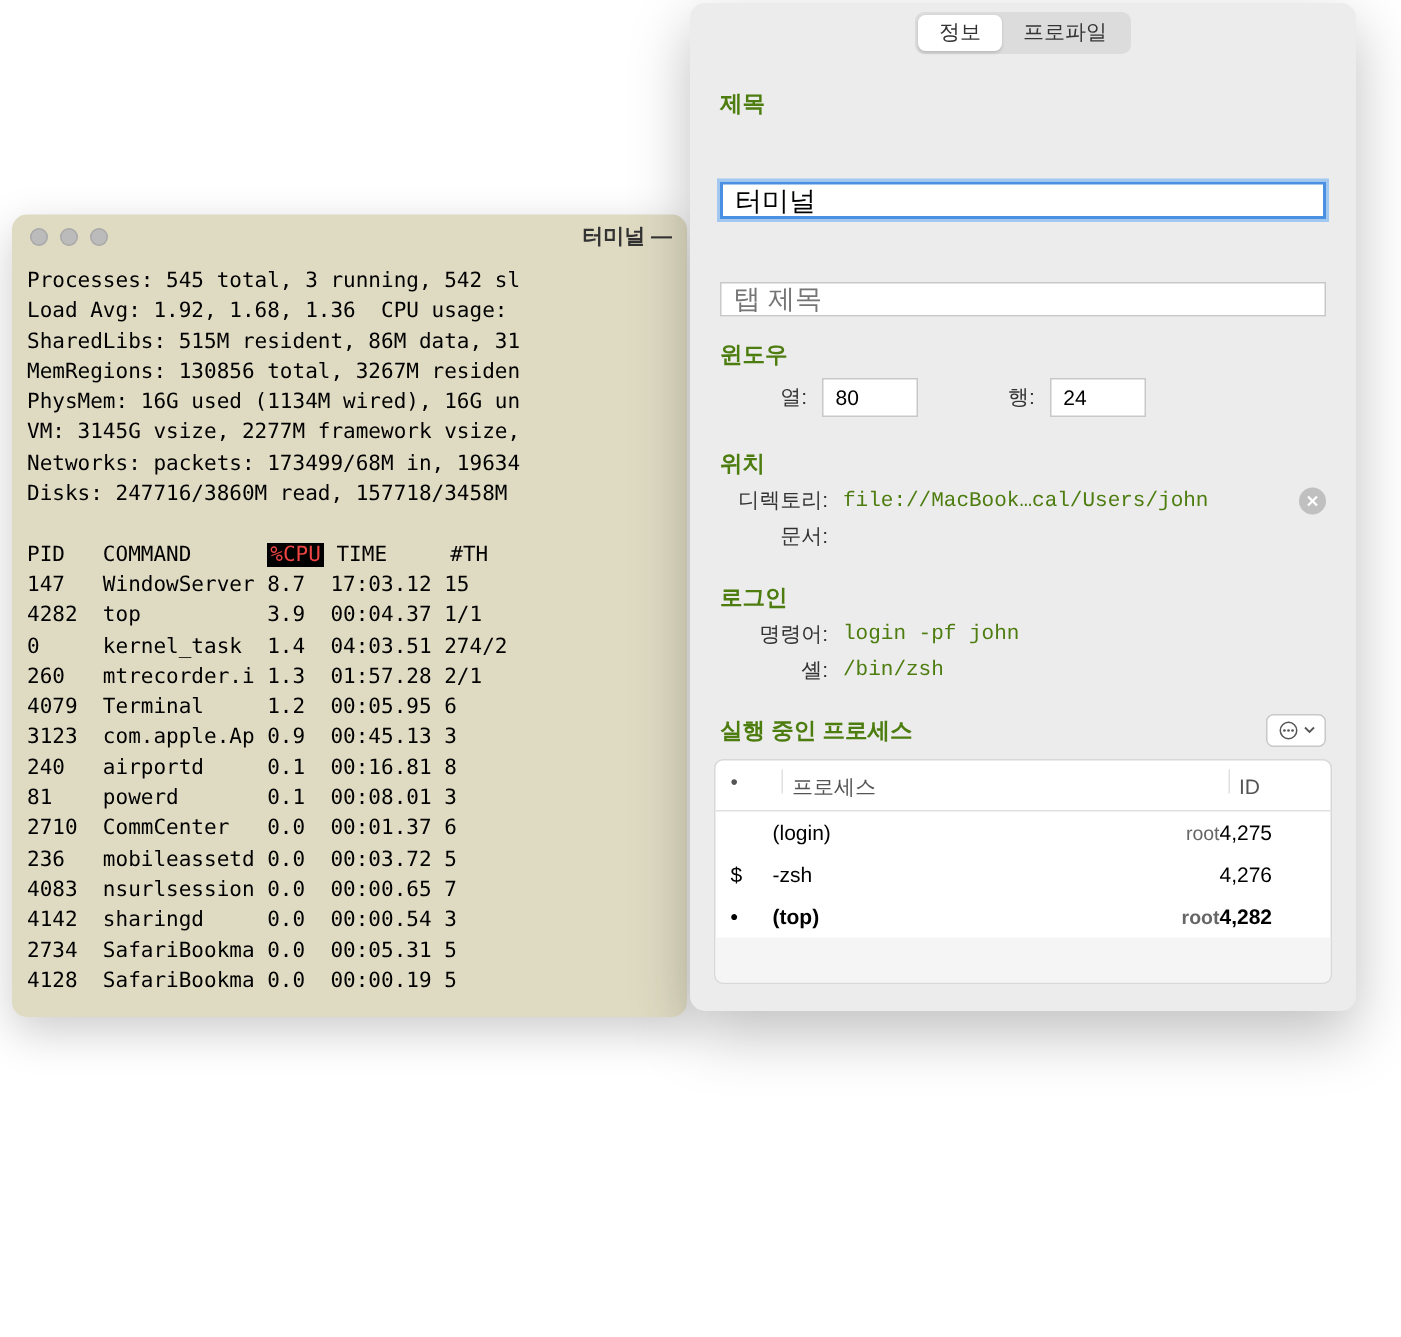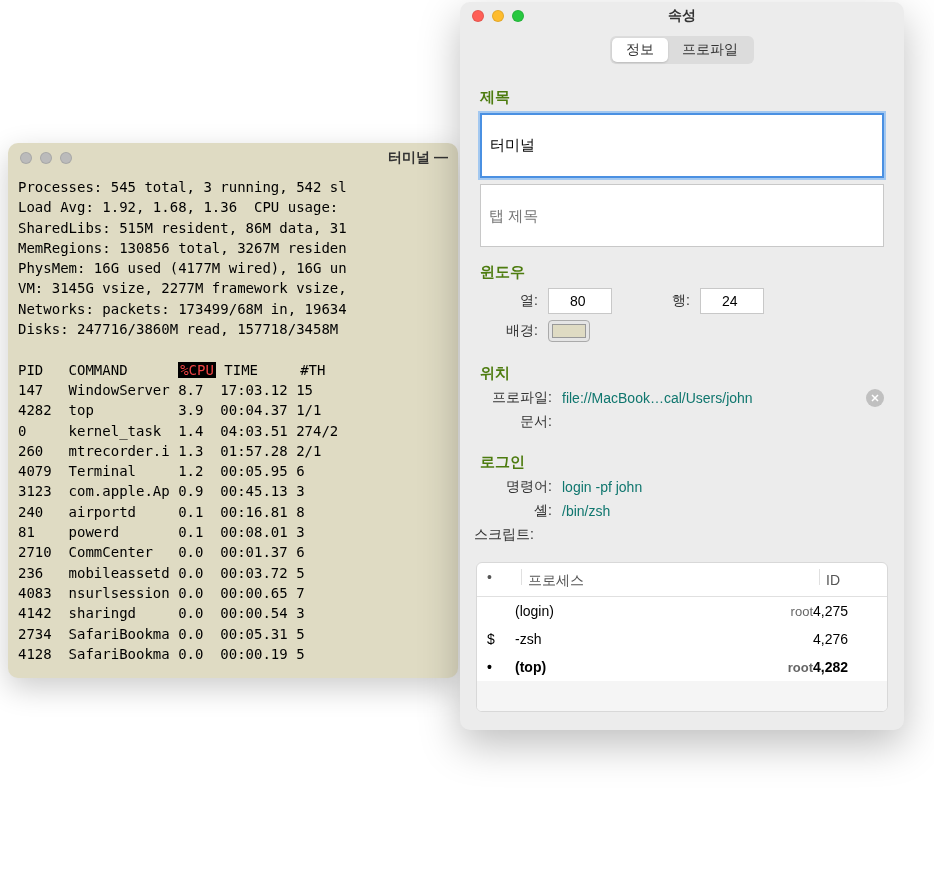--- a/index.html
+++ b/index.html
@@ -137,34 +137,35 @@
 .field-row .label {
   min-width: 58px;
   text-align: right;
 }
 .field-row .label-wide {
   min-width: 72px;
   text-align: right;
 }
 input.text-field {
   width: 100%;
-  padding: 22px 8px;
-  font-size: 15px;
+  padding: 0 8px;
+  font-size: 18px;
   border: 1px solid #c8c8c8;
   border-radius: 0;
   background: #fff;
+  margin-top: 36px;
 }
 input.text-field.focused {
   border: 2px solid #4a90e2;
   outline: 2px solid #a3c8f0;
   outline-offset: 0;
 }
 input.small-num {
   width: 64px;
-  padding: 4px 21px;
+  padding: 4px 8px;
   font-size: 14px;
   border: 1px solid #c8c8c8;
   background: #fff;
 }
 .color-well {
   width: 42px;
   height: 22px;
   border: 1px solid #aaa;
   border-radius: 4px;
   padding: 3px;
@@ -183,21 +184,22 @@
   background: #c0c0c0;
   color: #fff;
   display: flex;
   align-items: center;
   justify-content: center;
   font-size: 12px;
   cursor: pointer;
 }
 .value-text {
   font-size: 14px;
-  color: #0f766e;
+  color: #4d7c0f;
+  font-family: Liberation Mono, monospace;
 }
 .process-header {
   display: flex;
   justify-content: space-between;
   align-items: center;
   padding: 0 20px;
   margin-top: 10px;
 }
 .more-btn {
   width: 40px;
@@ -251,21 +253,21 @@
       <div class="traffic-light"></div>
       <div class="traffic-light"></div>
       <div class="traffic-light"></div>
     </div>
     <div class="terminal-title">터미널 —</div>
   </div>
   <div class="terminal-body"><span>Processes: 545 total, 3 running, 542 sl</span>
 <span>Load Avg: 1.92, 1.68, 1.36  CPU usage:</span>
 <span>SharedLibs: 515M resident, 86M data, 31</span>
 <span>MemRegions: 130856 total, 3267M residen</span>
-<span>PhysMem: 16G used (4177M wired), 16G un</span>
+<span>PhysMem: 16G used (1134M wired), 16G un</span>
 <span>VM: 3145G vsize, 2277M framework vsize,</span>
 <span>Networks: packets: 173499/68M in, 19634</span>
 <span>Disks: 247716/3860M read, 157718/3458M </span>
 
 <span id="term-table">PID   COMMAND      <span class="cpu-header">%CPU</span> TIME     #TH
 147   WindowServer 8.7  17:03.12 15
 4282  top          3.9  00:04.37 1/1
 0     kernel_task  1.4  04:03.51 274/2
 260   mtrecorder.i 1.3  01:57.28 2/1
 4079  Terminal     1.2  00:05.95 6
@@ -275,28 +277,20 @@
 2710  CommCenter   0.0  00:01.37 6
 236   mobileassetd 0.0  00:03.72 5
 4083  nsurlsession 0.0  00:00.65 7
 4142  sharingd     0.0  00:00.54 3
 2734  SafariBookma 0.0  00:05.31 5
 4128  SafariBookma 0.0  00:00.19 5
 </span></div>
 </div>
 
 <div class="inspector-window">
-  <div class="inspector-titlebar">
-    <div class="traffic-lights">
-      <div class="traffic-light tl-red"></div>
-      <div class="traffic-light tl-yellow"></div>
-      <div class="traffic-light tl-green"></div>
-    </div>
-    <div class="inspector-title">속성</div>
-  </div>
 
   <div class="tab-bar">
     <div class="segmented">
       <div class="segment active">정보</div>
       <div class="segment">프로파일</div>
     </div>
   </div>
 
   <div class="section">
     <div class="section-label">제목</div>
@@ -307,32 +301,26 @@
 
   <div class="section">
     <div class="section-label">윈도우</div>
     <div class="field-row">
       <span class="label">열:</span>
       <input class="small-num" value="80" style="">
       <span style="width:40px"></span>
       <span>행:</span>
       <input class="small-num" value="24" style="">
     </div>
-    <div class="field-row">
-      <span class="label">배경:</span>
-      <div class="color-well">
-          <div class="color-swatch"></div>
-        </div>
-    </div>
   </div>
 
   <div class="section">
     <div class="section-label">위치</div>
     <div class="field-row">
-      <span class="label-wide">프로파일:</span>
+      <span class="label-wide">디렉토리:</span>
       <span class="value-text" style="flex:1">file://MacBook…cal/Users/john</span>
       <span class="clear-btn">
         <svg width="10" height="10" viewBox="0 0 10 10">
             <path d="M2 2 L8 8 M8 2 L2 8" stroke="#fff" stroke-width="1.5"></path>
           </svg>
       </span>
     </div>
     <div class="field-row">
       <span class="label-wide">문서:</span>
     </div>
@@ -341,25 +329,36 @@
   <div class="section">
     <div class="section-label">로그인</div>
     <div class="field-row">
       <span class="label-wide">명령어:</span>
       <span class="value-text">login -pf john</span>
     </div>
     <div class="field-row">
       <span class="label-wide">셸:</span>
       <span class="value-text">/bin/zsh</span>
     </div>
-    <div class="field-row">
-      <span class="label-wide" style="min-width:72px; text-align:left; margin-left:-6px">스크립트:</span>
-    </div>
-  </div>
-
+  </div>
+
+  <div class="process-header">
+    <div class="section-label" style="margin:0">실행 중인 프로세스</div>
+    <div class="more-btn">
+      <svg width="14" height="14" viewBox="0 0 14 14">
+        <circle cx="7" cy="7" r="5.5" fill="none" stroke="#555" stroke-width="1"></circle>
+        <circle cx="4.3" cy="7" r="0.9" fill="#555"></circle>
+          <circle cx="7" cy="7" r="0.9" fill="#555"></circle>
+          <circle cx="9.7" cy="7" r="0.9" fill="#555"></circle>
+      </svg>
+      <svg width="8" height="8" viewBox="0 0 8 8">
+          <path d="M1 2 L4 5 L7 2" fill="none" stroke="#555" stroke-width="1.2"></path>
+        </svg>
+    </div>
+  </div>
 
   <div class="process-table">
     <div class="pt-header">
       <span class="pt-bullet">•</span>
       <span class="pt-name"><span class="divider"></span><span>프로세스</span></span>
       <span class="pt-id"><span class="divider"></span><span>ID</span></span>
     </div>
     <div id="proc-rows">
         <div class="pt-row">
           <span class="pt-bullet"></span>

